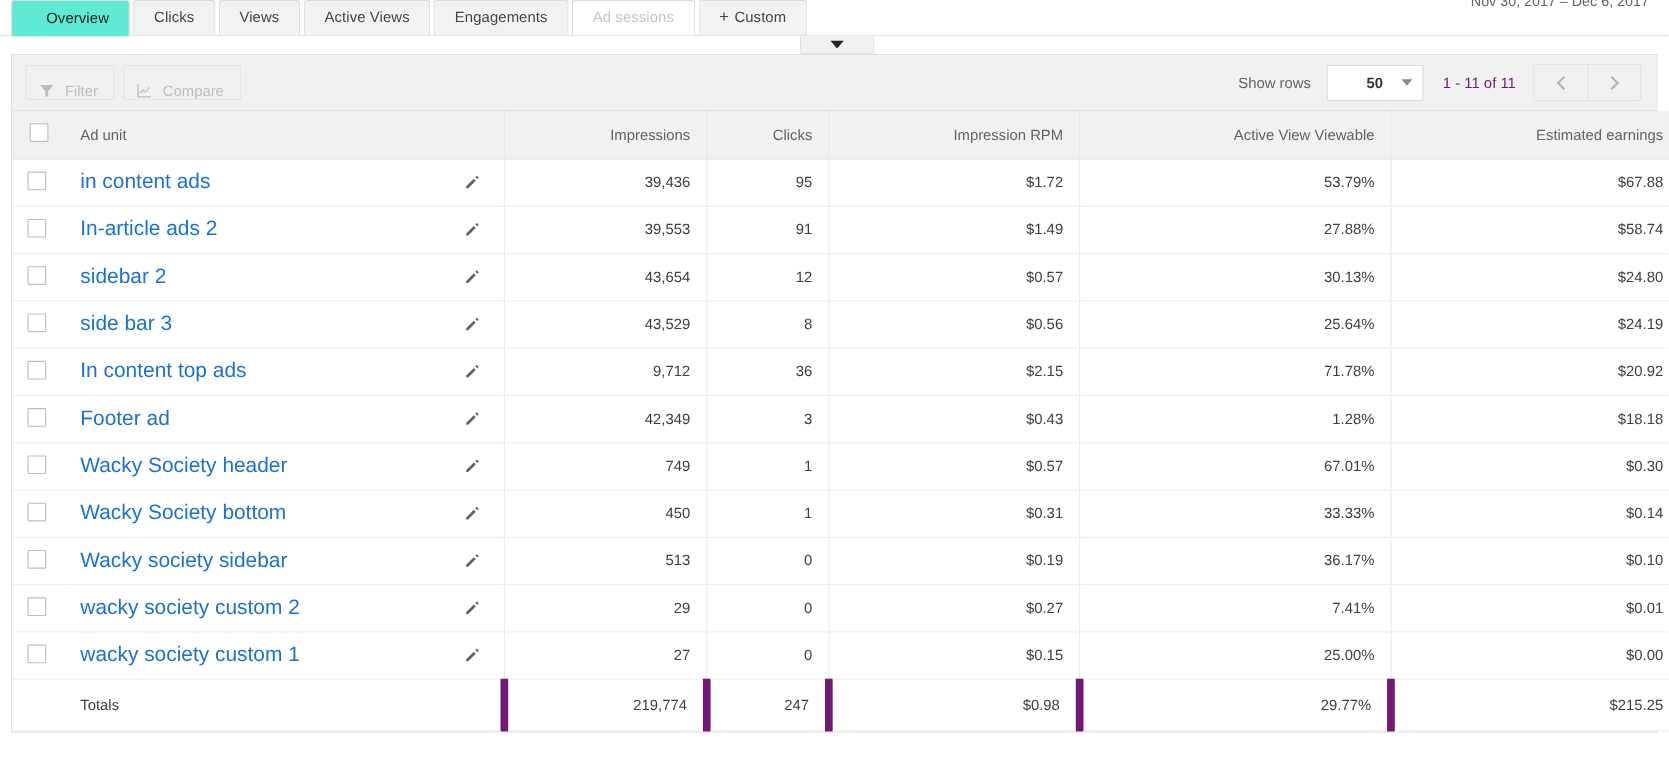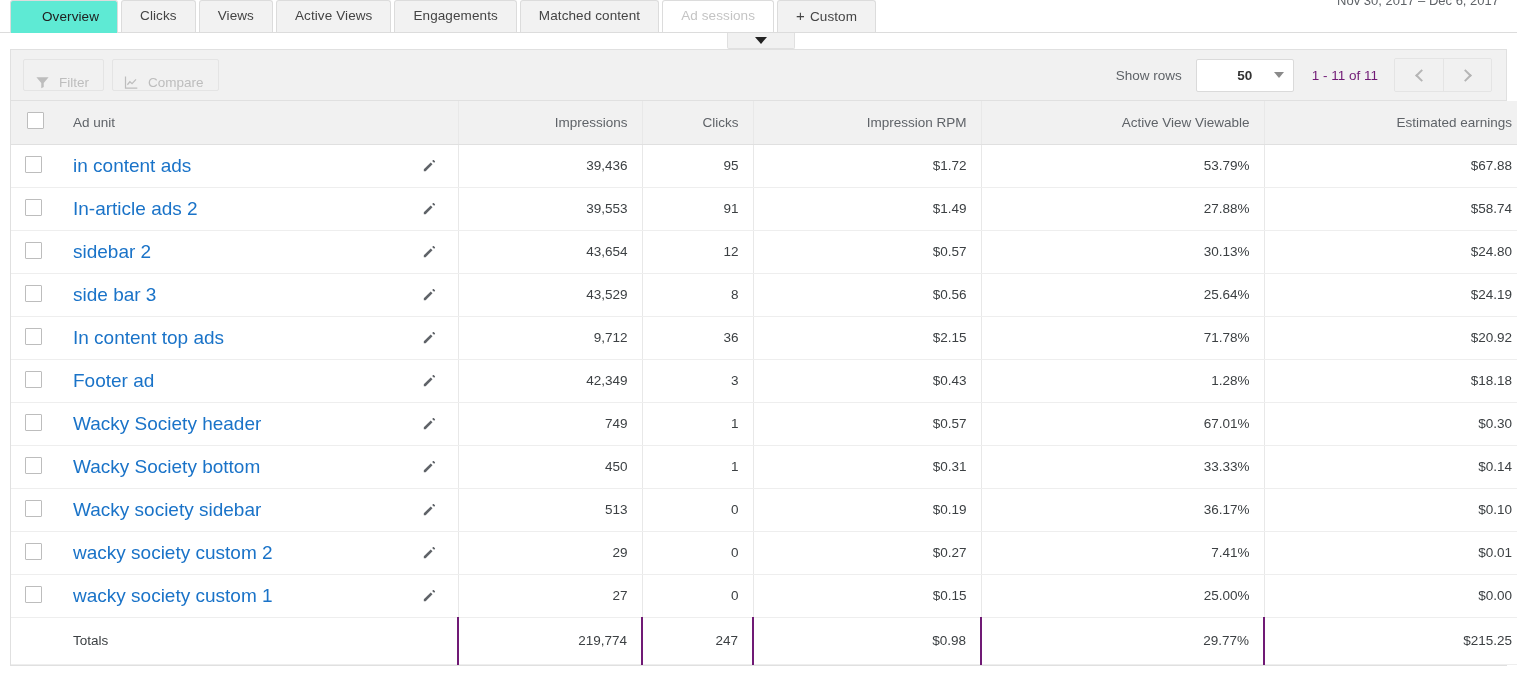--- a/index.html
+++ b/index.html
@@ -123,21 +123,21 @@
   }
   .tbtn .ico { margin-right: 9px; display: inline-flex; }
   .spacer { flex: 1; }
 
   .showrows-label {
     font-size: 13.5px;
     color: #5f6368;
     margin-right: 14px;
   }
   .rows-select {
-    width: 98px;
+    width: 88px;
     height: 33px;
     border: 1px solid #dadada;
     border-radius: 2px;
     background: #ffffff;
     display: flex;
     align-items: center;
     justify-content: center;
     position: relative;
     cursor: pointer;
     margin-right: 18px;
@@ -244,33 +244,32 @@
   }
   .pencil { cursor: pointer; display: inline-flex; padding-right: 6px; }
 
   tr.totals td {
     background: #f1f1f1;
     color: #3c4043;
     border-bottom: 1px solid #e0e0e0;
     border-top: 1px solid #e0e0e0;
     height: 47px;
   }
-  tr.totals td.divider { border-left: 2px solid #701a75; }
+  tr.totals td.divider { border-left: 7px solid #701a75; }
 </style>
 </head>
 <body>
 
 <div class="tabbar">
   <div id="tabs-host" style="display:flex;align-items:flex-end;">
       <div class="tab active"><span>Overview</span></div>
       <div class="tab"><span>Clicks</span></div>
       <div class="tab"><span>Views</span></div>
       <div class="tab"><span>Active Views</span></div>
       <div class="tab"><span>Engagements</span></div>
-      <div class="tab"><span>Matched content</span></div>
       <div class="tab disabled"><span>Ad sessions</span></div>
       <div class="tab custom"><span class="plus">+</span><span>Custom</span></div>
     </div>
   <div class="daterange">Nov 30, 2017 – Dec 6, 2017</div>
 </div>
 
 <div class="collapse-wrap">
   <div class="collapse-handle">
     <span class="caret-down"></span>
   </div>

